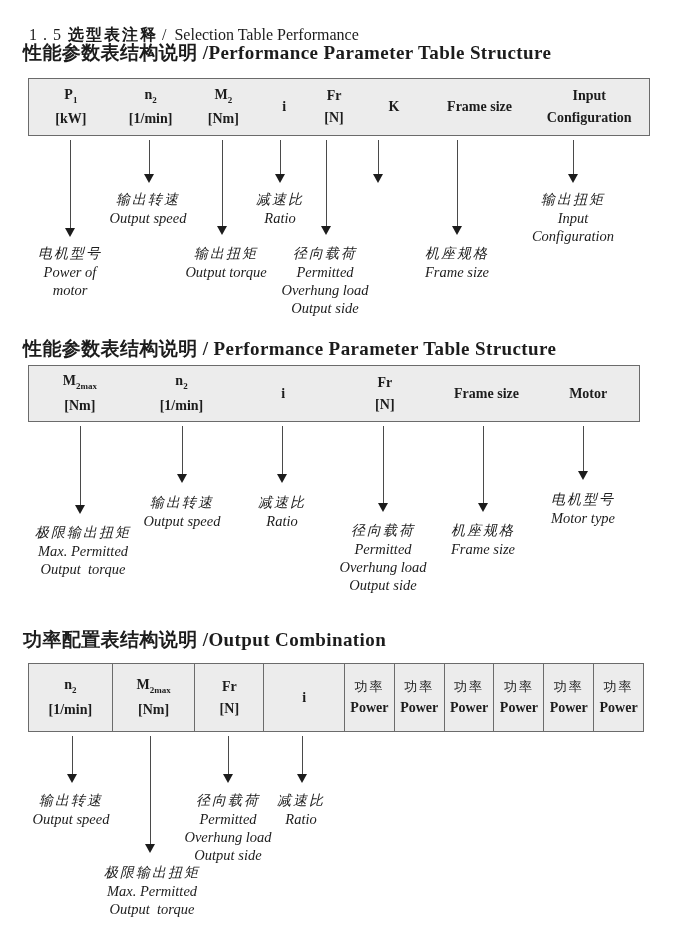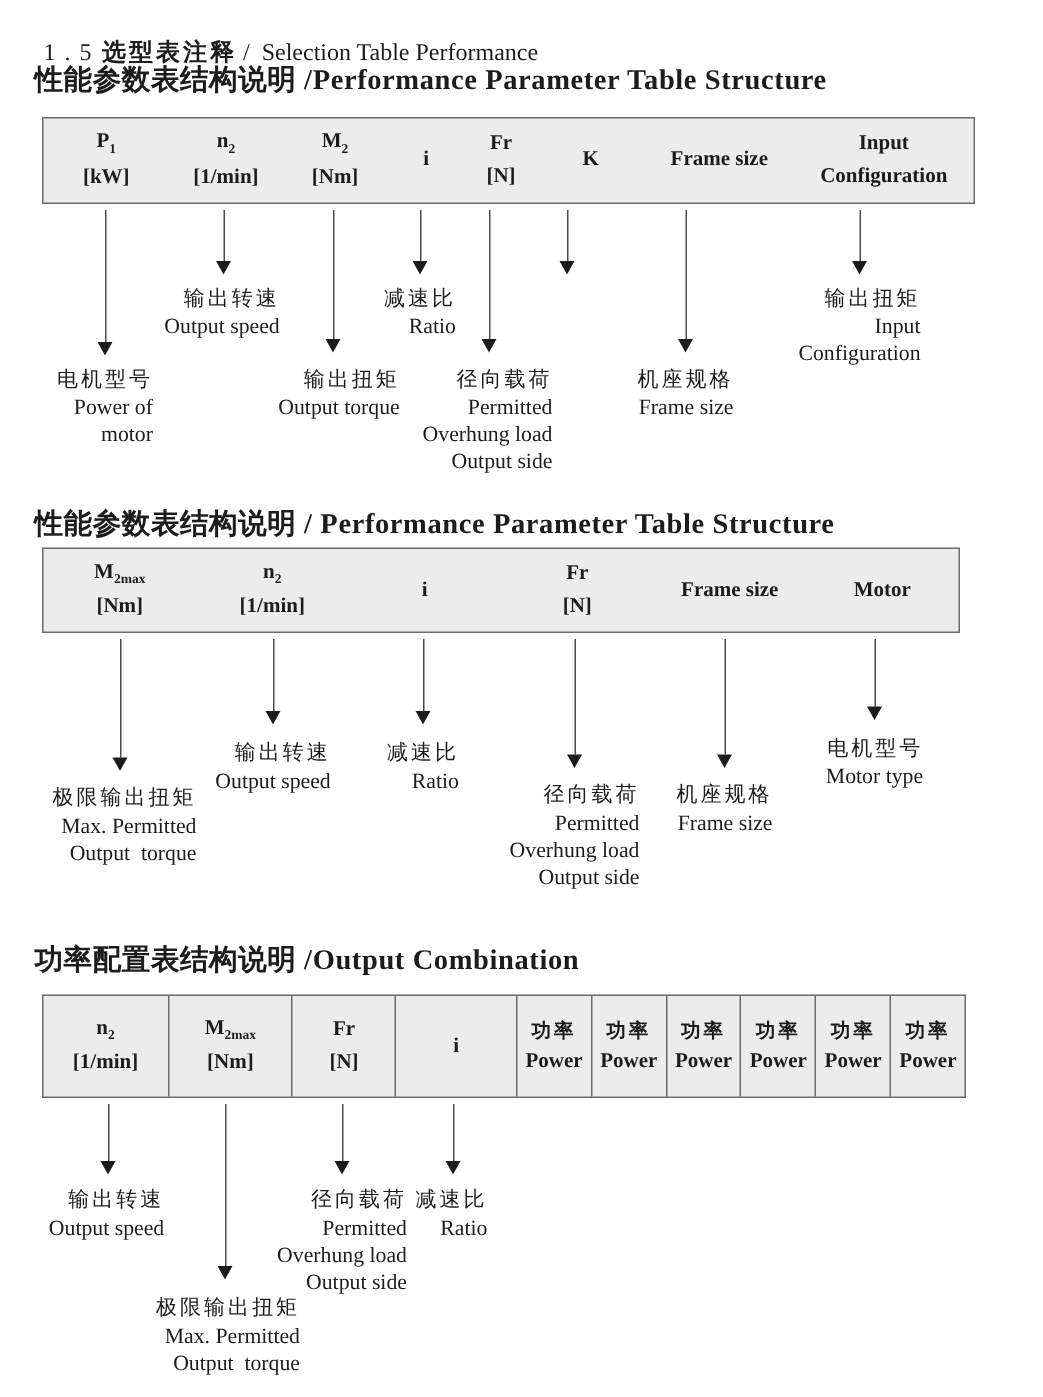--- a/index.html
+++ b/index.html
@@ -10,26 +10,26 @@
   .title .cn{font-weight:bold;letter-spacing:2px;margin-left:6px;margin-right:4px;}
   .heading{position:absolute;left:23px;font-weight:bold;font-size:19px;white-space:pre;letter-spacing:.4px;}
   .ptable{position:absolute;display:flex;background:#ececec;border:1px solid #6b6b6b;box-sizing:border-box;justify-content:center;}
   .cell{display:flex;flex-direction:column;justify-content:center;align-items:center;gap:8px;
         font-weight:bold;font-size:14px;box-sizing:border-box;text-align:center;}
   .cell .l1{line-height:1;white-space:pre;}
   .cell .l1 sub{font-size:9px;line-height:1;}
   .cell .l2{line-height:1;white-space:pre;}
   .cell .l2:empty{display:none;}
   .t3 .cell + .cell{border-left:1px solid #6b6b6b;}
-  .t3 .cell .l1.cnreg{font-weight:bold;font-size:13px;letter-spacing:2px;}
+  .t3 .cell .l1.cnreg{font-weight:normal;font-size:13px;letter-spacing:2px;}
   .arrow{position:absolute;width:10px;display:flex;flex-direction:column;align-items:center;}
   .arrow .shaft{flex:1 1 auto;width:1px;background:#4a4a4a;}
   .arrow .head{width:0;height:0;border-left:5px solid transparent;border-right:5px solid transparent;
                border-top:9px solid #1c1c1c;}
-  .callout{position:absolute;transform:translateX(-50%);text-align:right;white-space:pre;}
+  .callout{position:absolute;transform:translateX(-50%);text-align:center;white-space:pre;font-style:italic;}
   .cl{font-size:14.5px;line-height:18px;}
   .cl.cn{font-size:14px;letter-spacing:2px;}
 </style>
 </head>
 <body>
 
 <div class="page">
 
   <div class="title">
     <span class="num">1 . 5</span><span class="cn">选型表注释</span><span class="en">/  Selection Table Performance</span>

